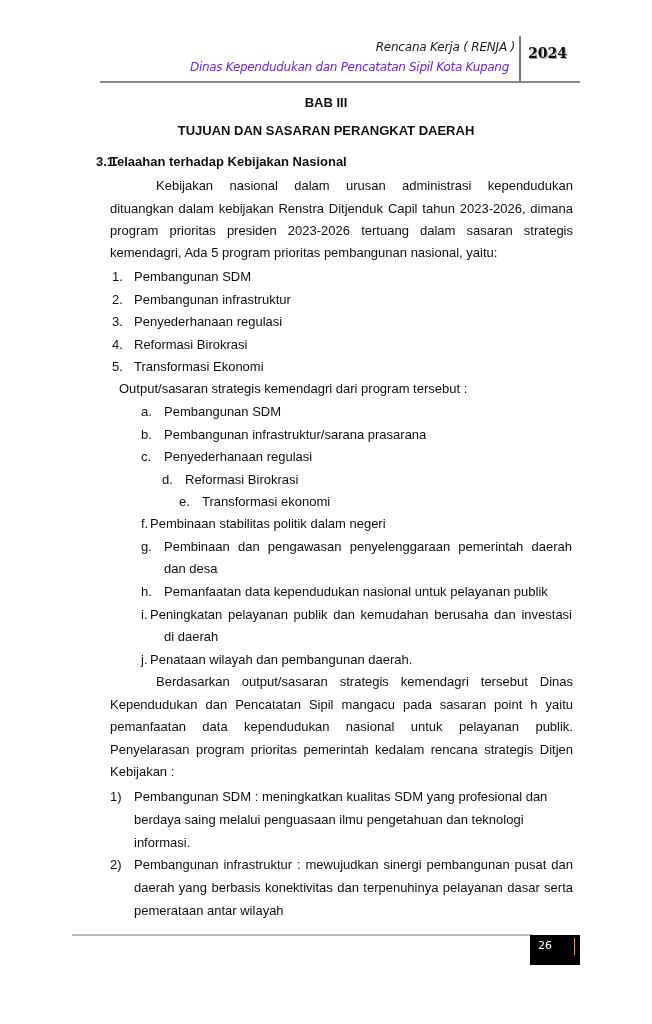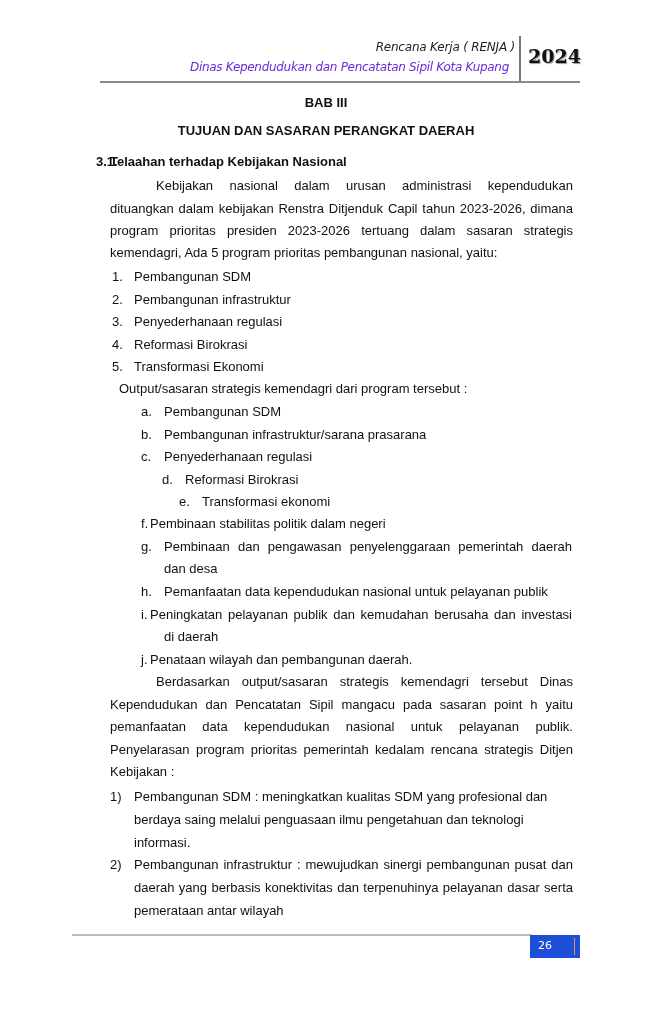--- a/index.html
+++ b/index.html
@@ -4,35 +4,35 @@
 <style>
   html, body { margin: 0; padding: 0; background: #ffffff; }
   body { width: 652px; height: 1024px; position: relative; overflow: hidden;
          font-family: "Liberation Sans", sans-serif; color: #111; }
   .hdr-line1 { position: absolute; right: 137px; top: 40px; font-family: "DejaVu Sans", sans-serif;
                font-style: italic; font-size: 12px; color: #222; white-space: nowrap; letter-spacing: -0.2px; }
   .hdr-line2 { position: absolute; right: 143px; top: 60px; font-family: "DejaVu Sans", sans-serif;
                font-style: italic; font-size: 12px; color: #6d28d9; white-space: nowrap; letter-spacing: -0.3px; }
   .hdr-vline { position: absolute; left: 519px; top: 36px; width: 2px; height: 46px; background: #777; }
   .hdr-year { position: absolute; left: 528px; top: 45px; font-family: "DejaVu Serif", serif;
-              font-weight: bold; font-size: 19px; color: #111; text-shadow: 1px 1px 1px #999; }
+              font-weight: bold; font-size: 14px; color: #111; text-shadow: 1px 1px 1px #999; }
   .hdr-hline { position: absolute; left: 100px; top: 81px; width: 480px; height: 2px; background: #8a8a8a; }
 
   .bab { position: absolute; left: 0; width: 652px; top: 95px; text-align: center; font-weight: bold;
          font-size: 13px; }
   .bab-sub { position: absolute; left: 0; width: 652px; top: 123px; text-align: center; font-weight: bold;
              font-size: 13px; }
   .sec-num { position: absolute; left: 96px; top: 154px; font-weight: bold; font-size: 13px; }
   .sec-title { position: absolute; left: 110px; top: 154px; font-weight: bold; font-size: 13px; }
   .li { position: absolute; font-size: 13px; white-space: nowrap; }
   .li .mk { display: inline-block; }
   .wrap { position: absolute; font-size: 13px; line-height: 22.5px; text-align: justify; }
 
   .ftr-line { position: absolute; left: 72px; top: 934px; width: 460px; height: 2px; background: #bdbdbd; }
-  .ftr-box { position: absolute; left: 530px; top: 935px; width: 50px; height: 23px; background: #1d4ed8; }
+  .ftr-box { position: absolute; left: 530px; top: 935px; width: 50px; height: 30px; background: #000000; }
   .ftr-num { position: absolute; left: 8px; top: 4px; color: #fff; font-size: 11px; font-family: "DejaVu Sans", sans-serif; }
   .ftr-tick { position: absolute; left: 44px; top: 3px; width: 1px; height: 17px; background: #e0935f; }
 </style>
 </head>
 <body>
 
 <div class="hdr-line1">Rencana Kerja  ( RENJA )</div>
 <div class="hdr-line2">Dinas Kependudukan dan Pencatatan Sipil Kota Kupang</div>
 <div class="hdr-vline"></div>
 <div class="hdr-year">2024</div>

